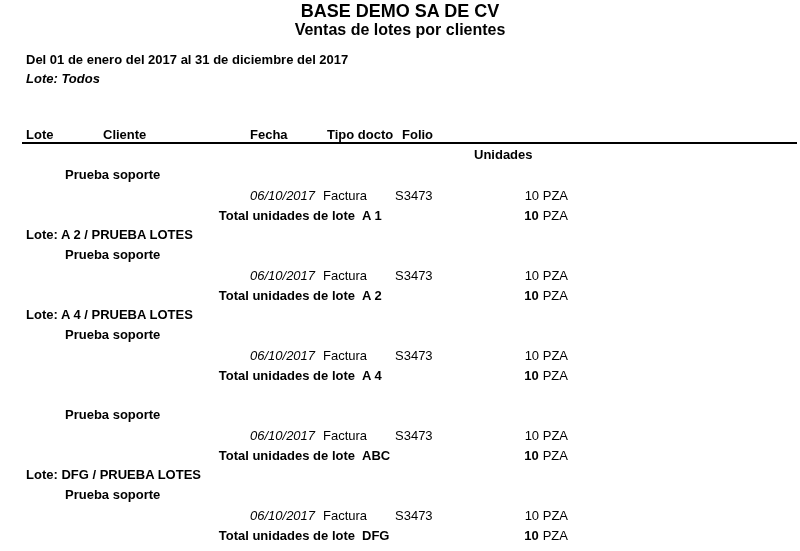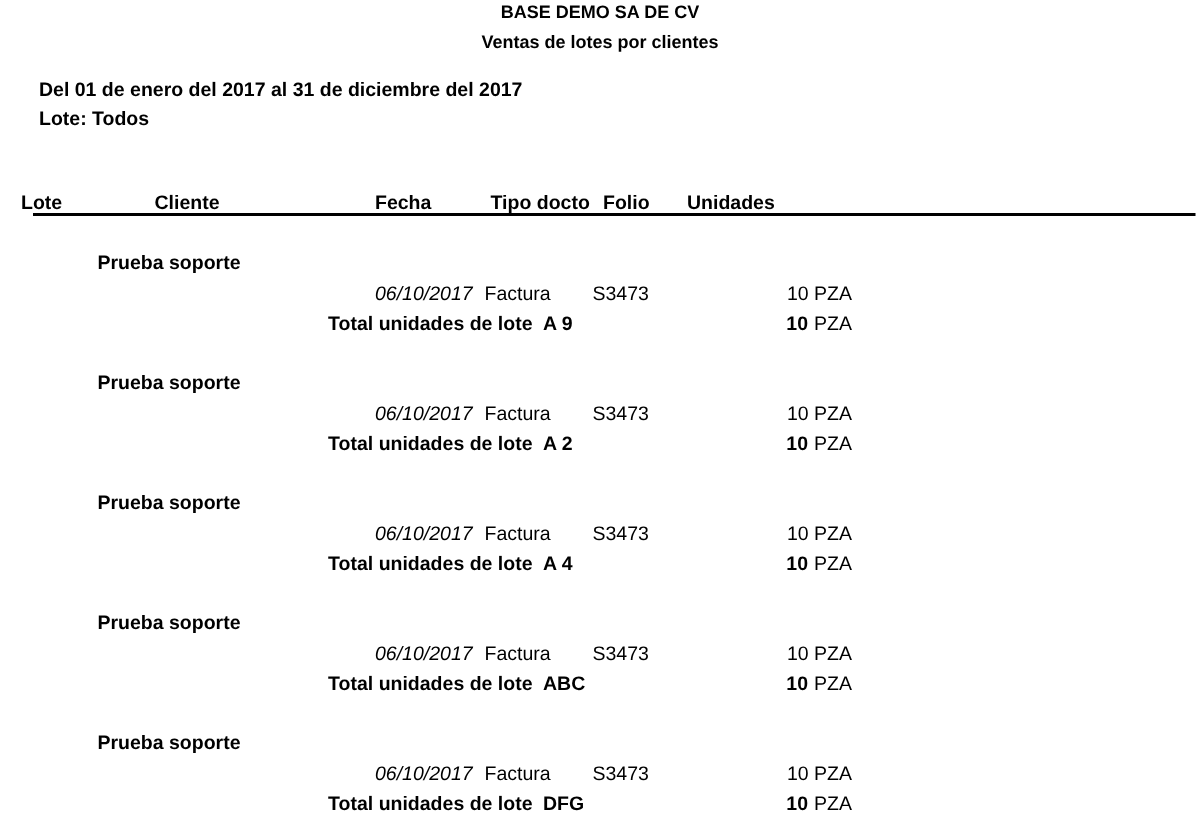--- a/index.html
+++ b/index.html
@@ -8,34 +8,34 @@
     width: 800px;
     height: 551px;
     background: #ffffff;
     color: #000000;
     font-family: "Liberation Sans", sans-serif;
     font-size: 13px;
     overflow: hidden;
   }
   .abs { position: absolute; white-space: nowrap; }
 
-  .title    { position: absolute; top: 1px;  left: 0; width: 100%; text-align: center; font-size: 12px; font-weight: 700; }
-  .subtitle { position: absolute; top: 21px; left: 0; width: 100%; text-align: center; font-size: 12px; font-weight: 700; }
+  .title    { position: absolute; top: 1px;  left: 0; width: 100%; text-align: center; font-size: 18px; font-weight: 700; }
+  .subtitle { position: absolute; top: 21px; left: 0; width: 100%; text-align: center; font-size: 16px; font-weight: 700; }
 
   .f1 { top: 52px; left: 26px; font-weight: 700; }
-  .f2 { top: 71px; left: 26px; font-weight: 700; }
+  .f2 { top: 71px; left: 26px; font-weight: 700; font-style: italic; }
   .f3 { top: 91px; left: 26px; font-weight: 700; }
 
   .thead { position: absolute; top: 127px; left: 0; width: 100%; height: 15px; font-weight: 700; }
-  .h-lote    { left: 14px; }
+  .h-lote    { left: 26px; }
   .h-cliente { left: 63px; margin-left: 40px; }
   .h-fecha   { left: 250px; }
   .h-tipo    { left: 327px; }
   .h-folio   { left: 402px; }
-  .h-unid    { left: 458px; }
+  .h-unid    { left: 474px; margin-top: 20px; }
 
   .hline { position: absolute; top: 142px; left: 22px; width: 775px; height: 2px; background: #000; }
 
   .group { position: absolute; left: 0; width: 100%; height: 80px; }
   .g-lote    { top: 0;    left: 26px; font-weight: 700; }
   .g-cliente { top: 20px; left: 65px; font-weight: 700; }
   .g-data    { position: absolute; top: 41px; left: 0; width: 100%; height: 15px; }
   .g-total   { position: absolute; top: 61px; left: 0; width: 100%; height: 15px; }
 
   .c-fecha { left: 250px; font-style: italic; }
@@ -73,41 +73,43 @@
   <section class="group" style="top:147px">
     <div class="abs g-cliente">Prueba soporte</div>
     <div class="g-data">
       <span class="abs c-fecha">06/10/2017</span>
       <span class="abs c-tipo">Factura</span>
       <span class="abs c-folio">S3473</span>
       <span class="abs c-unid">10 PZA</span>
     </div>
     <div class="g-total">
       <span class="abs t-label">Total unidades de lote</span>
-      <span class="abs t-lote">A 9</span>
+      <span class="abs t-lote">A 1</span>
       <span class="abs t-unid"><span class="qty">10</span><span class="unit">PZA</span></span>
     </div>
   </section>
 
   <section class="group" style="top:227px">
+    <div class="abs g-lote">Lote: A 2 / PRUEBA LOTES</div>
     <div class="abs g-cliente">Prueba soporte</div>
     <div class="g-data">
       <span class="abs c-fecha">06/10/2017</span>
       <span class="abs c-tipo">Factura</span>
       <span class="abs c-folio">S3473</span>
       <span class="abs c-unid">10 PZA</span>
     </div>
     <div class="g-total">
       <span class="abs t-label">Total unidades de lote</span>
       <span class="abs t-lote">A 2</span>
       <span class="abs t-unid"><span class="qty">10</span><span class="unit">PZA</span></span>
     </div>
   </section>
 
   <section class="group" style="top:307px">
+    <div class="abs g-lote">Lote: A 4 / PRUEBA LOTES</div>
     <div class="abs g-cliente">Prueba soporte</div>
     <div class="g-data">
       <span class="abs c-fecha">06/10/2017</span>
       <span class="abs c-tipo">Factura</span>
       <span class="abs c-folio">S3473</span>
       <span class="abs c-unid">10 PZA</span>
     </div>
     <div class="g-total">
       <span class="abs t-label">Total unidades de lote</span>
       <span class="abs t-lote">A 4</span>
@@ -124,20 +126,21 @@
       <span class="abs c-unid">10 PZA</span>
     </div>
     <div class="g-total">
       <span class="abs t-label">Total unidades de lote</span>
       <span class="abs t-lote">ABC</span>
       <span class="abs t-unid"><span class="qty">10</span><span class="unit">PZA</span></span>
     </div>
   </section>
 
   <section class="group" style="top:467px">
+    <div class="abs g-lote">Lote: DFG / PRUEBA LOTES</div>
     <div class="abs g-cliente">Prueba soporte</div>
     <div class="g-data">
       <span class="abs c-fecha">06/10/2017</span>
       <span class="abs c-tipo">Factura</span>
       <span class="abs c-folio">S3473</span>
       <span class="abs c-unid">10 PZA</span>
     </div>
     <div class="g-total">
       <span class="abs t-label">Total unidades de lote</span>
       <span class="abs t-lote">DFG</span>

